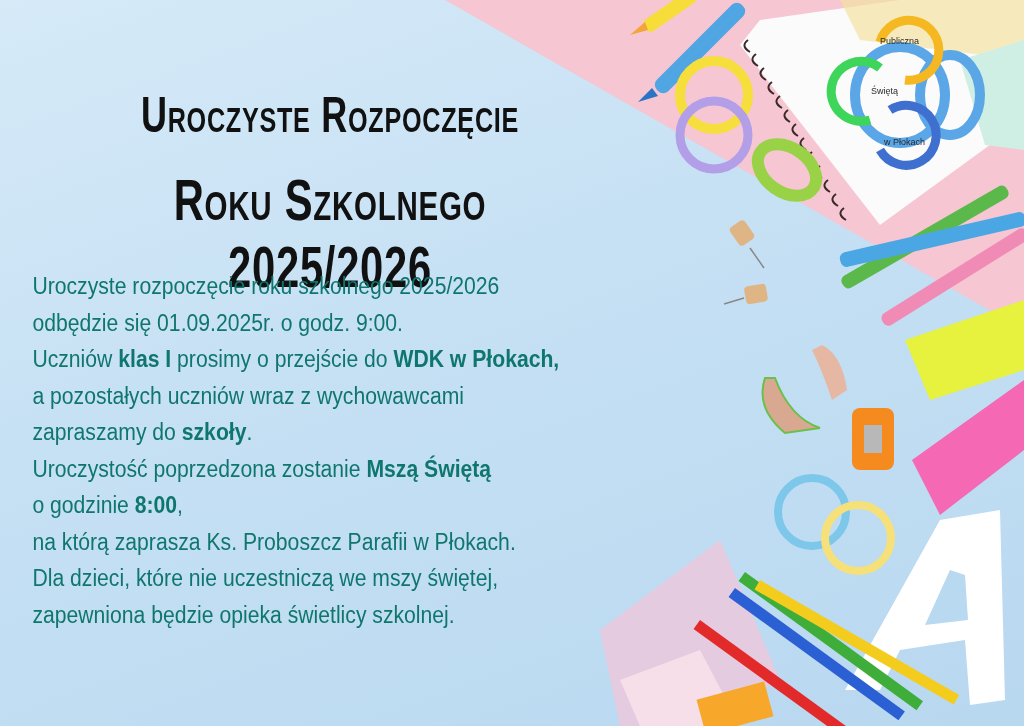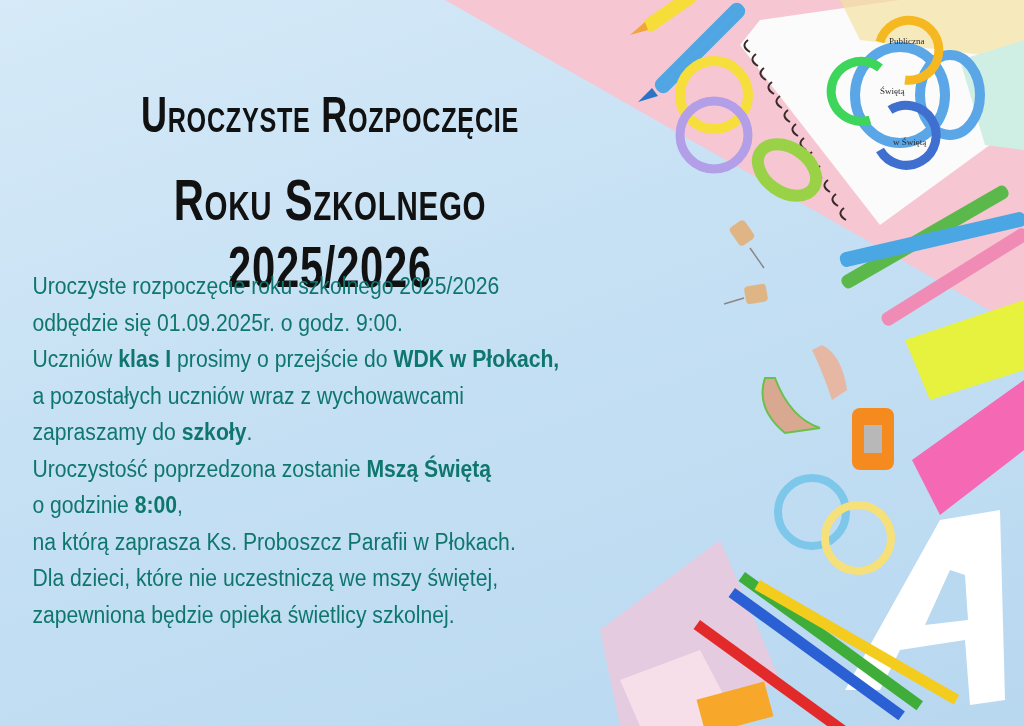--- a/index.html
+++ b/index.html
@@ -13,21 +13,21 @@
            font-weight: bold; color: #111; letter-spacing: 1px;
            font-variant: small-caps; }
   .t1 { top: 86px; font-size: 50px; transform: scaleX(0.72); transform-origin: center; }
   .t2 { top: 166px; font-size: 58px; transform: scaleX(0.72); transform-origin: center; }
   .body-text { position: absolute; left: 0; top: 268px; width: 810px; 
                color: #0f766e; font-size: 23px; line-height: 36.5px;
                font-family: Liberation Sans, sans-serif; }
   .body-text .line { display: block; white-space: nowrap; transform: scaleX(0.92); transform-origin: center; }
   .body-text b { font-weight: bold; }
   .logo-label { position: absolute; font-size: 9px; color: #2a2a2a;
-                font-family: Liberation Serif, serif; margin-left: 9px; }
+                font-family: Liberation Sans, sans-serif; }
 </style>
 </head>
 <body>
 
 <div class="bg"></div>
 
 <svg class="deco" width="1024" height="726" viewBox="0 0 1024 726">
 
   <polygon points="445,0 1024,0 1024,330" fill="#f6c6d2"></polygon>
 
@@ -121,21 +121,21 @@
 
   <g fill="none" stroke-width="9">
     <path d="M880 42 A30 30 0 1 1 905 80" stroke="#f5b820"></path>
     <path d="M870 120 A30 30 0 1 1 880 68" stroke="#3ed65a"></path>
     <path d="M890 110 A30 30 0 1 1 880 150" stroke="#3f6fcf"></path>
   </g>
 </svg>
 
 <div class="logo-label" style="left:880px; top:36px;">Publiczna</div>
 <div class="logo-label" style="left:871px; top:86px;">Świętą</div>
-<div class="logo-label" style="left:884px; top:137px;">w Świętą</div>
+<div class="logo-label" style="left:884px; top:137px;">w Płokach</div>
 
 <div class="title t1">Uroczyste Rozpoczęcie</div>
 <div class="title t2">Roku Szkolnego 2025/2026</div>
 
 <div class="body-text">
   <span class="line">Uroczyste rozpoczęcie roku szkolnego 2025/2026</span>
   <span class="line">odbędzie się 01.09.2025r. o godz. 9:00.</span>
   <span class="line"><span>Uczniów </span><b>klas I</b><span> prosimy o przejście do </span><b>WDK w Płokach,</b></span>
   <span class="line">a pozostałych uczniów wraz z wychowawcami</span>
   <span class="line"><span>zapraszamy do </span><b>szkoły</b><span>.</span></span>

